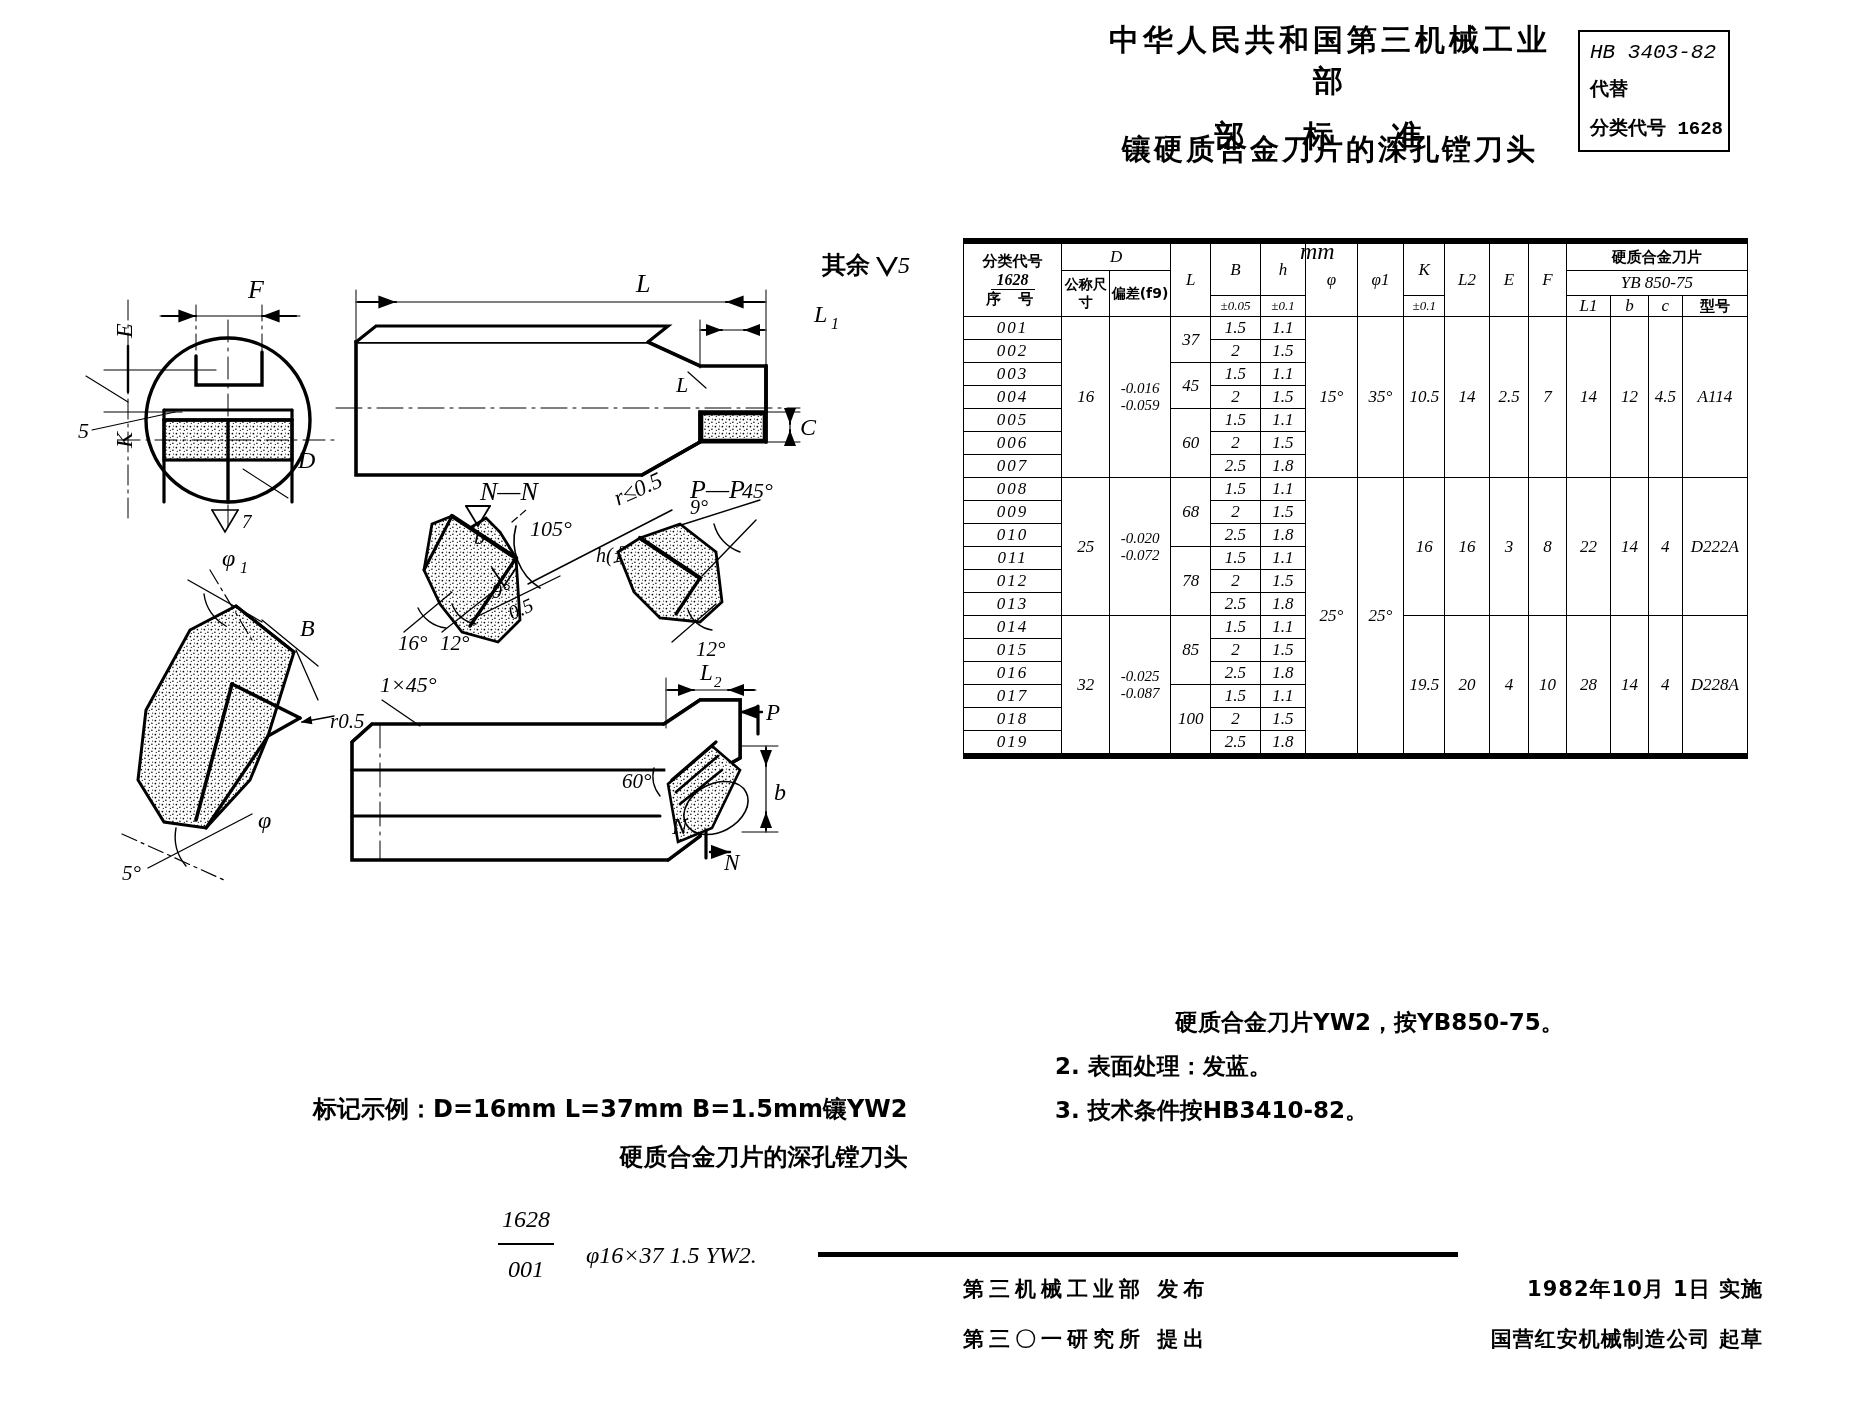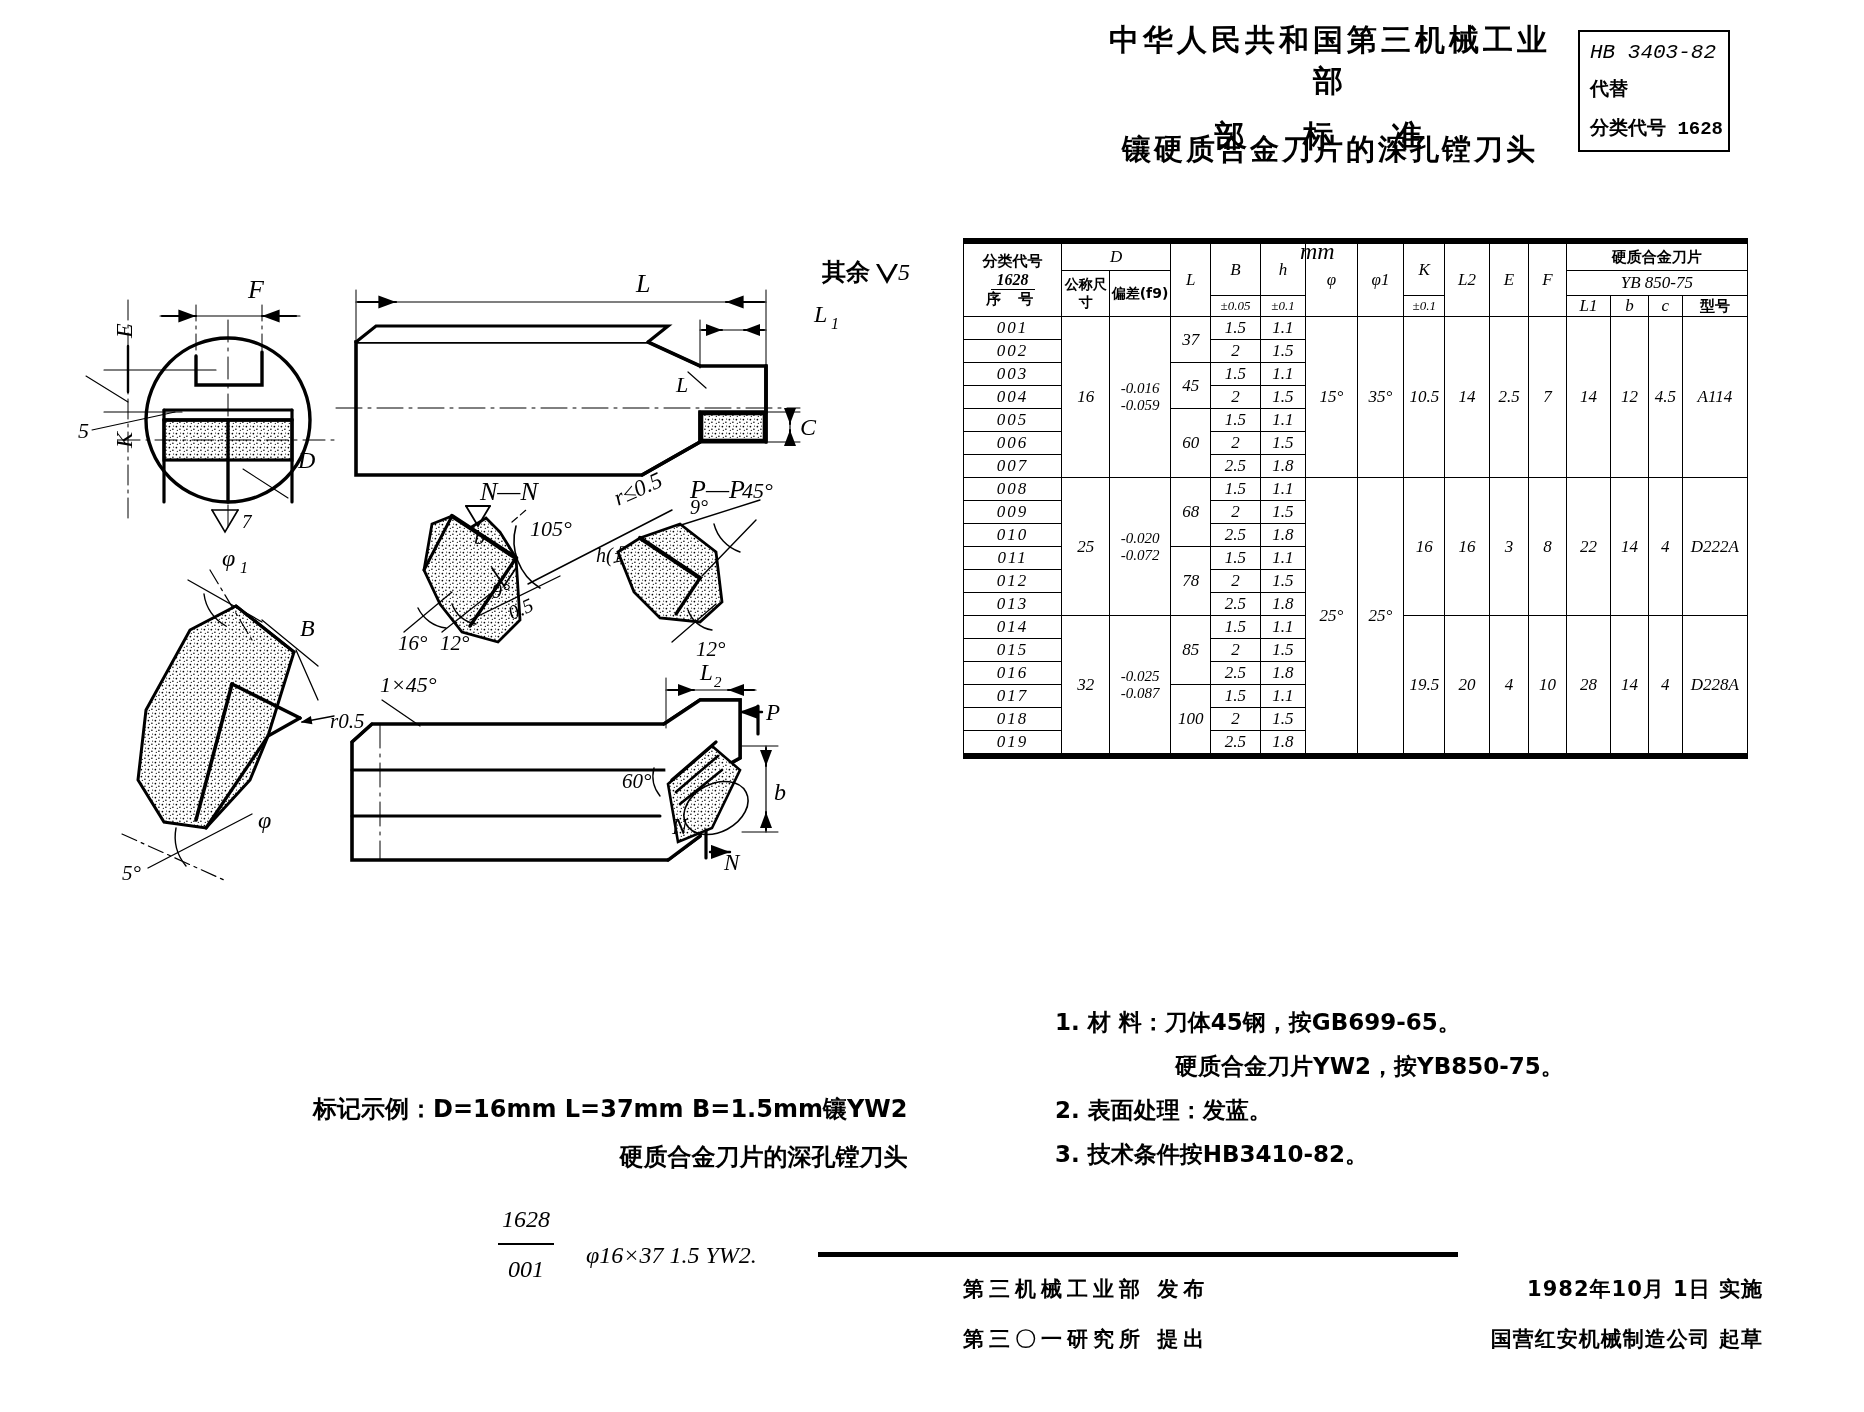--- a/index.html
+++ b/index.html
@@ -16,21 +16,21 @@
   #header-title-block .line2{font-size:30px;letter-spacing:24px;margin-top:14px;}
   #subject-title{position:absolute;left:1060px;top:130px;width:540px;text-align:center;font-size:29px;letter-spacing:3px;}
 
   #std-code-box{position:absolute;left:1578px;top:30px;width:148px;height:118px;border:2.5px solid #000;}
   #std-code-box div{font-size:19px;padding-left:10px;font-family:Liberation Mono, monospace;}
   #std-code-box .r1{margin-top:9px;font-size:21px;}
   #std-code-box .r2{margin-top:12px;}
   #std-code-box .r3{margin-top:13px;}
 
   
-  #roughness-note{position:absolute;left:822px;top:256px;font-size:24px;}
+  #roughness-note{position:absolute;left:822px;top:249px;font-size:24px;}
   .tri-hollow{display:inline-block;width:22px;height:20px;vertical-align:-4px;position:relative;}
   .tri-hollow::before{content:"";position:absolute;left:0;top:0;width:0;height:0;border-left:11px solid transparent;border-right:11px solid transparent;border-top:20px solid #000;}
   .tri-hollow::after{content:"";position:absolute;left:3px;top:0;width:0;height:0;border-left:8px solid transparent;border-right:8px solid transparent;border-top:14px solid #fff;}
 
   
   #spec-table-wrap{position:absolute;left:963px;top:238px;width:785px;}
   #mm-unit{position:absolute;left:1300px;top:238px;font-size:24px;}
   table.spec{border-collapse:collapse;width:785px;font-size:17px;}
   table.spec td,table.spec th{border:1px solid #000;text-align:center;font-weight:normal;padding:0;font-style:italic;font-family:"Liberation Serif",serif;}
   table.spec .cnh{font-style:normal;font-family:"DejaVu Sans",sans-serif;font-size:15px;font-weight:600;margin-top:40px;}
@@ -268,21 +268,20 @@
           <td class="no">019</td>
           <td>2.5</td>
           <td>1.8</td>
         </tr>
       </tbody>
   </table>
   <div class="botbar"></div>
 </div>
 
 <div id="notes">
-  <div class="cn">1. 材  料：刀体45钢，按GB699-65。</div>
   <div class="cn indent">硬质合金刀片YW2，按YB850-75。</div>
   <div class="cn">2. 表面处理：发蓝。</div>
   <div class="cn">3. 技术条件按HB3410-82。</div>
 </div>
 
 <div id="marking">
   <div class="cn">标记示例：D=16mm L=37mm B=1.5mm镶YW2</div>
   <div class="cn l2">硬质合金刀片的深孔镗刀头</div>
   <div class="l3 hw">
     <span class="frac">

